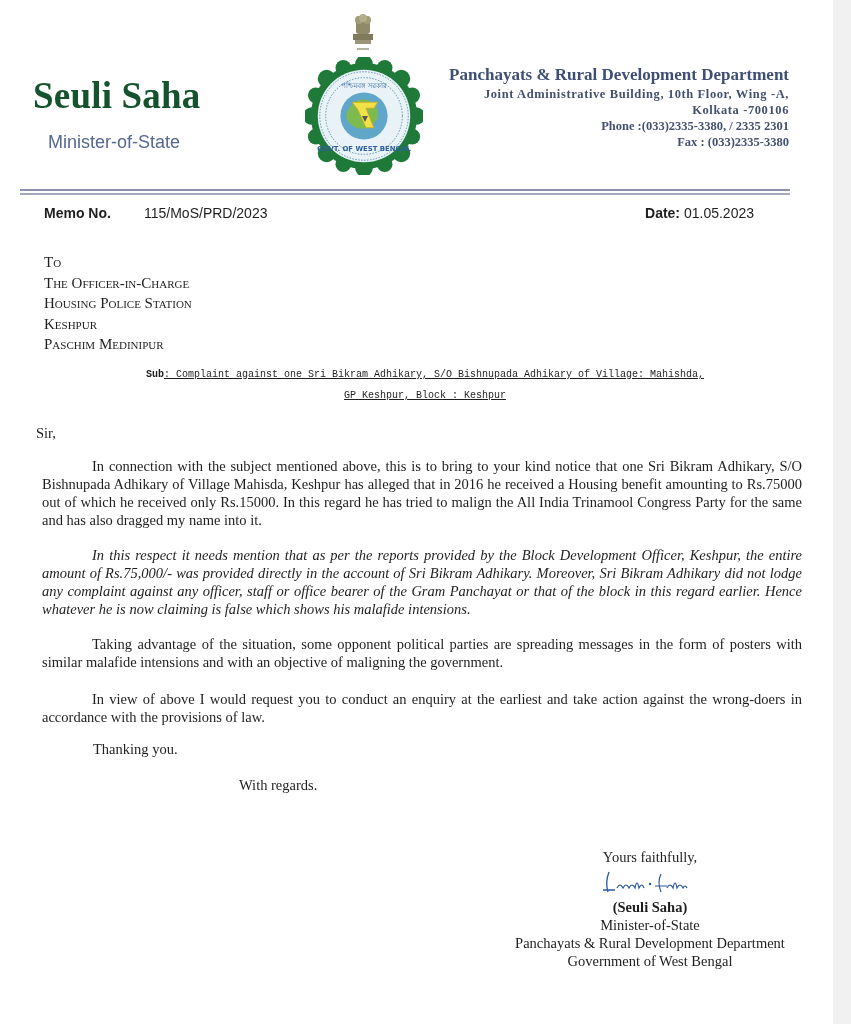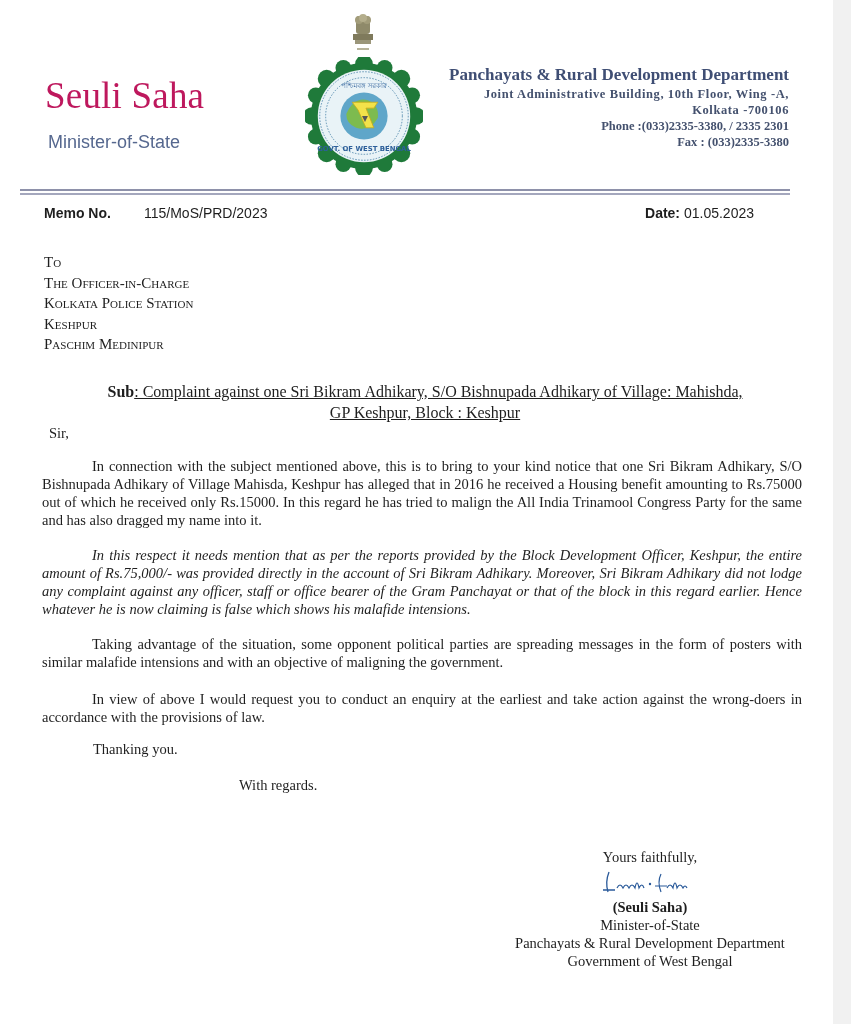--- a/index.html
+++ b/index.html
@@ -7,23 +7,23 @@
     width: 851px; height: 1024px; position: relative; overflow: hidden;
     background: #ffffff;
     font-family: "Liberation Serif", serif;
     color: #1e1e1e;
   }
   .side-strip {
     position: absolute; left: 833px; top: 0; width: 18px; height: 1024px;
     background: #f1f1f1;
   }
   .letterhead-name {
-    position: absolute; left: 45px; top: 74px;
-    font-family: "Liberation Serif", serif; font-weight: normal;
-    font-size: 37px; color: #be185d; letter-spacing: 0.2px;
+    position: absolute; left: 33px; top: 74px;
+    font-family: "Liberation Serif", serif; font-weight: bold;
+    font-size: 37px; color: #14532d; letter-spacing: 0.2px;
   }
   .letterhead-role {
     position: absolute; left: 48px; top: 132px;
     font-family: "Liberation Sans", sans-serif; font-size: 18px; color: #56688f;
   }
   .emblem-top { position: absolute; left: 348px; top: 12px; width: 30px; height: 44px; }
   .seal { position: absolute; left: 305px; top: 57px; width: 118px; height: 118px; }
 
   .dept-block {
     position: absolute; right: 62px; top: 64px; text-align: right;
@@ -45,28 +45,28 @@
   .memo-no { position: absolute; left: 100px; top: 0; }
   .memo-date { position: absolute; right: 0; top: 0; }
   .memo-date b { font-weight: bold; }
 
   .addr {
     position: absolute; left: 44px; top: 252px; font-weight: normal;
     font-size: 15px; line-height: 20.5px; font-variant: small-caps;
   }
 
   .subject {
-    position: absolute; left: 30px; top: 381px; width: 790px; text-align: center;
-    font-size: 16px; line-height: 21px;
-    font-family: Liberation Serif, serif;
+    position: absolute; left: 30px; top: 364px; width: 790px; text-align: center;
+    font-size: 10px; line-height: 21px;
+    font-family: Liberation Mono, monospace;
   }
   .subject .sub-label { font-weight: bold; }
   .subject .sub-text { text-decoration: underline; }
 
-  .salutation { position: absolute; left: 49px; top: 425px; font-size: 14.5px; }
+  .salutation { position: absolute; left: 36px; top: 425px; font-size: 14.5px; }
 
   .para {
     position: absolute; left: 42px; width: 760px; font-size: 14.5px;
     line-height: 18px; text-align: justify; text-indent: 50px;
   }
   .p1 { top: 457px; }
   .p2 { top: 546px; font-style: italic; }
   .p3 { top: 635px; }
   .p4 { top: 690px; }
 
@@ -142,21 +142,21 @@
 
 <div class="memo-row">
   <span class="memo-label">Memo No.</span>
   <span class="memo-no">115/MoS/PRD/2023</span>
   <span class="memo-date"><b>Date:</b> <span>01.05.2023</span></span>
 </div>
 
 <div class="addr">
   <div>To</div>
   <div>The Officer-in-Charge</div>
-  <div>Kolkata Police Station</div>
+  <div>Housing Police Station</div>
   <div>Keshpur</div>
   <div>Paschim Medinipur</div>
 </div>
 
 <div class="subject">
   <div><span class="sub-label">Sub</span><span class="sub-text">: Complaint against one Sri Bikram Adhikary, S/O Bishnupada Adhikary of Village: Mahishda,</span></div>
   <div><span class="sub-text">GP Keshpur, Block : Keshpur</span></div>
 </div>
 
 <div class="salutation">Sir,</div>

